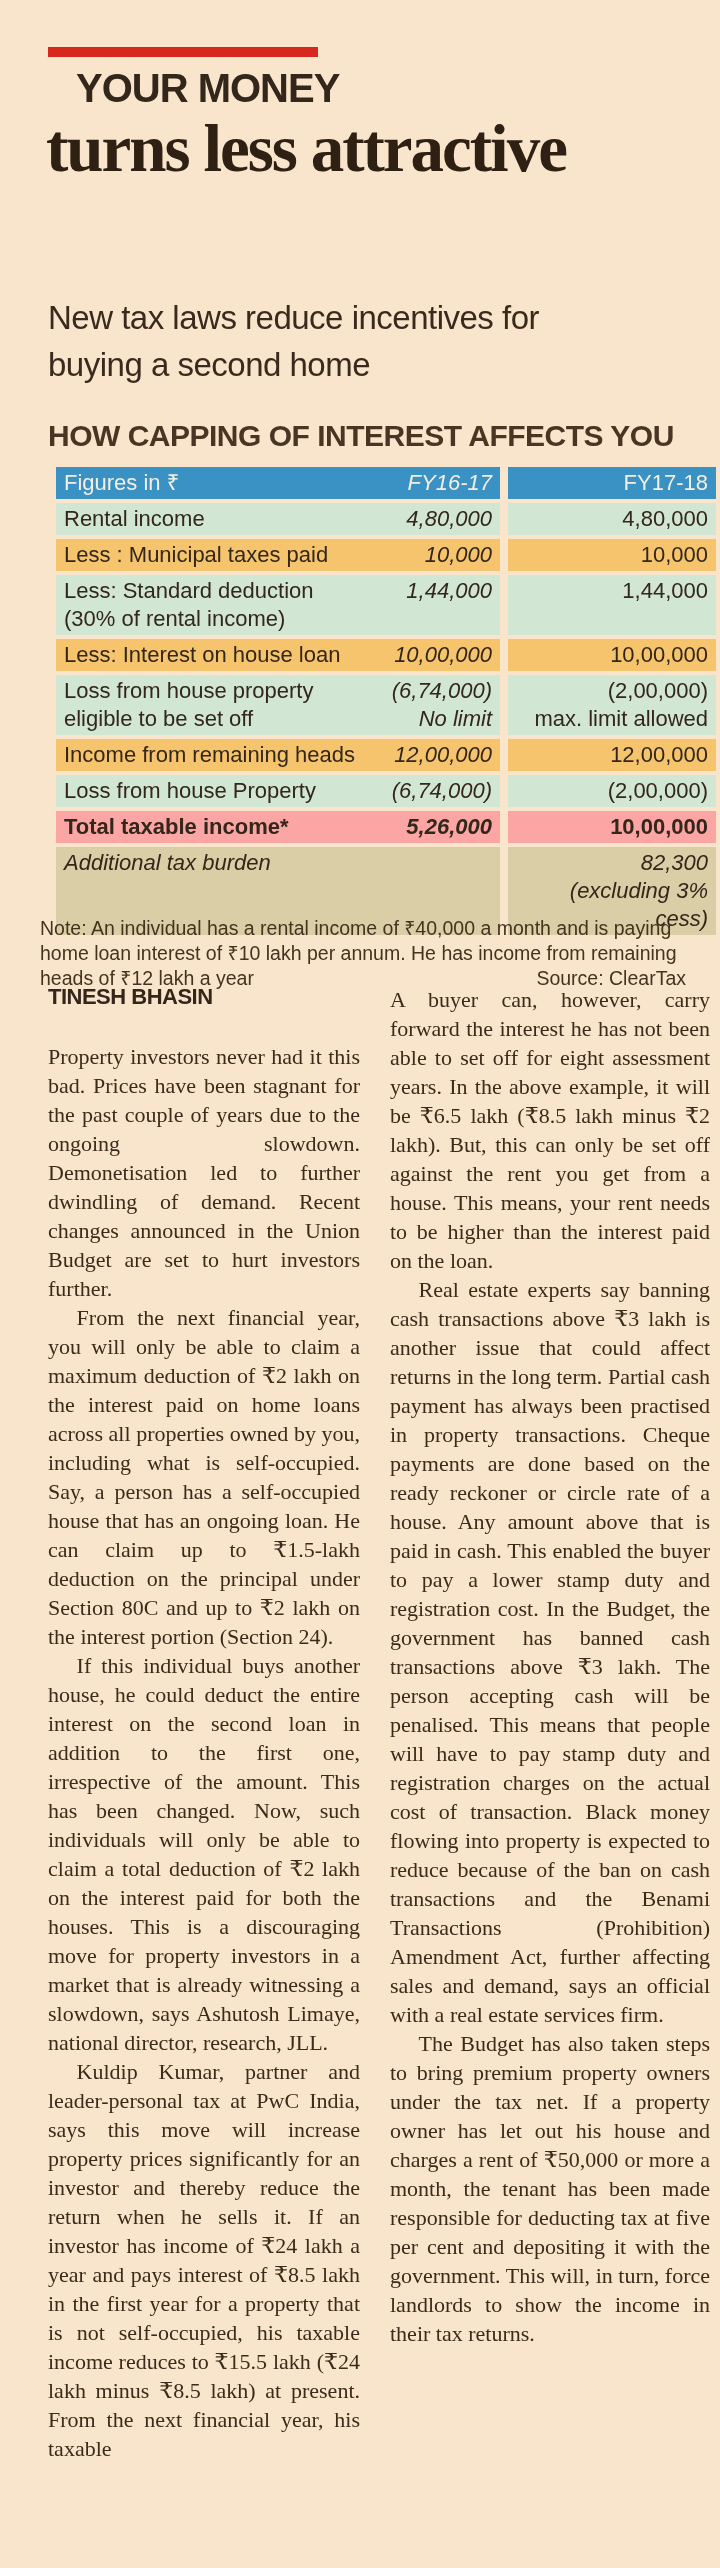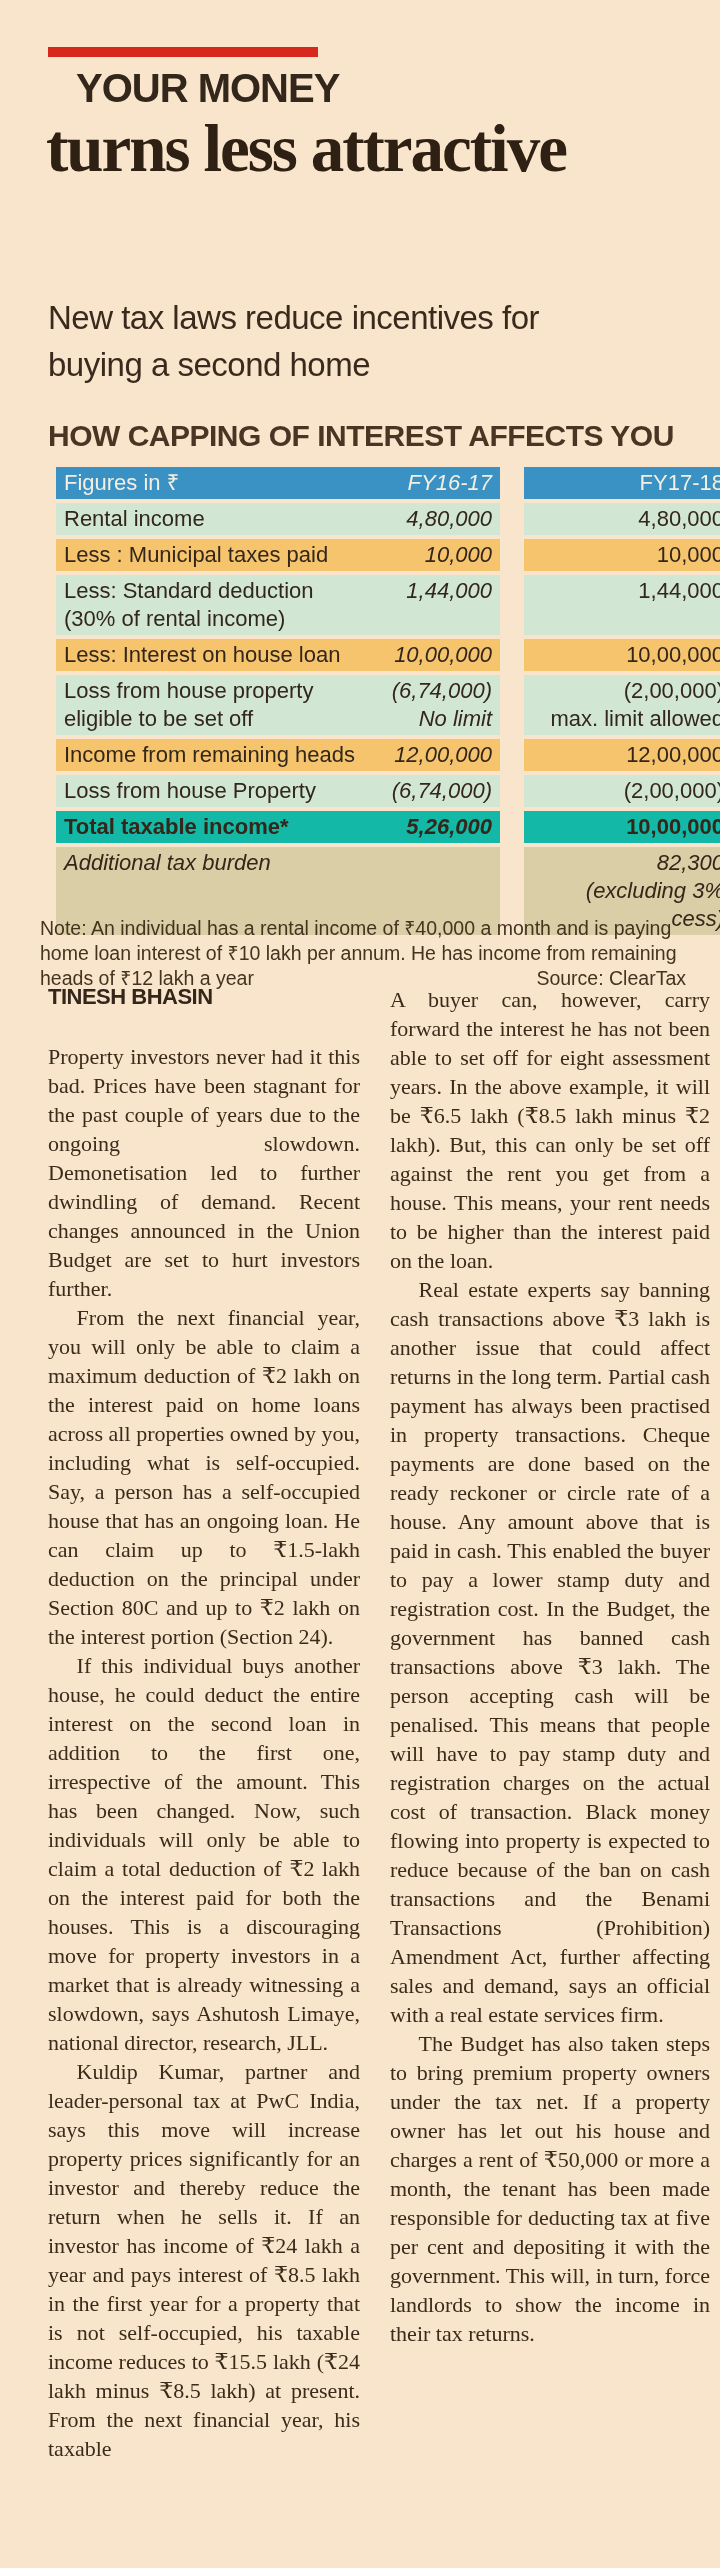--- a/index.html
+++ b/index.html
@@ -15,30 +15,30 @@
               font-family:"Liberation Serif","DejaVu Serif",serif; font-weight:bold;
               font-size:67px; line-height:84px; letter-spacing:-2px; color:#2e2013; }
 
   .subhead { position:absolute; left:48px; top:294px; width:560px;
              font-size:33px; line-height:47px; letter-spacing:-0.5px; color:#3a2a1d; }
 
   .table-title { position:absolute; left:48px; top:419px; font-size:30px; font-weight:bold;
                  letter-spacing:-0.5px; color:#4a3524; }
 
   .tbl { position:absolute; left:48px; top:467px; width:660px; }
-  .trow { display:grid; grid-template-columns:444px 208px; column-gap:24px;
+  .trow { display:grid; grid-template-columns:444px 208px; column-gap:8px;
           margin-bottom:4px; font-size:22px; line-height:28px; color:#33261a;padding-left:8px; }
   .trow .cl { display:flex; justify-content:space-between; padding:2px 8px; }
   .trow .cr { padding:2px 8px; text-align:right; }
   .lbl { max-width:300px; text-align:left; }
   .val { text-align:right;font-style:italic; }
   .thead .cl, .thead .cr { background:#3a92c4; color:#f4efe2; }
   .green .cl,  .green .cr  { background:#d1e7d4; }
   .orange .cl, .orange .cr { background:#f5c46c; }
-  .total .cl,  .total .cr  { background:#14b8a6; font-weight:bold; }
+  .total .cl,  .total .cr  { background:#fca5a5; font-weight:bold; }
   .burden .cl, .burden .cr { background:#d9cea6; font-style:italic; }
 
   .note { position:absolute; left:40px; top:916px; width:646px;
           font-size:19.5px; line-height:25px; color:#44331f; }
   .source { position:absolute; right:0; bottom:0;margin-left:16px; }
 
   .byline { position:absolute; left:48px; top:984px; font-size:22px; font-weight:bold;
             letter-spacing:-0.5px; color:#33261a; }
 
   .bodycol { position:absolute; overflow:hidden;

